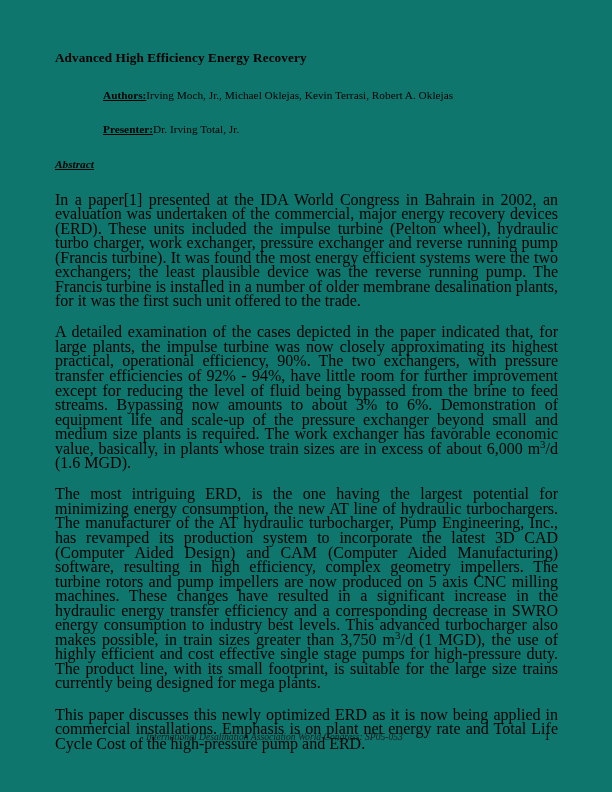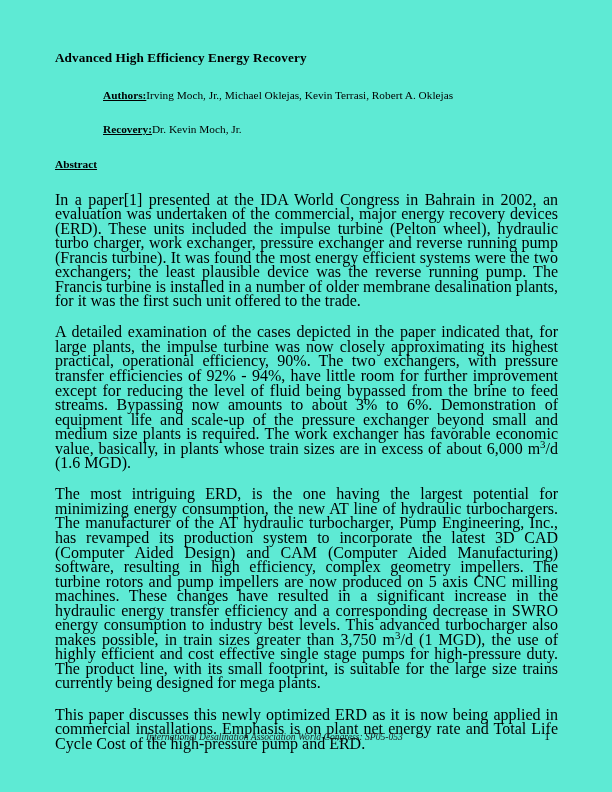--- a/index.html
+++ b/index.html
@@ -14,21 +14,21 @@
     overflow: hidden;
     font-family: "Liberation Serif", "DejaVu Serif", serif;
     color: #000000;
   }
 
   .page {
     position: absolute;
     left: 0; top: 0;
     width: 612px;
     height: 792px;
-    background: #5eead4;
+    background: #0f766e;
   }
 
   .content {
     position: absolute;
     left: 55px;
     top: 50px;
     width: 503px;
   }
 
   .doc-title {
@@ -54,20 +54,21 @@
   }
 
   .section-heading {
     font-size: 11.3px;
     font-weight: bold;
     text-decoration: underline;
     margin: 0 0 21px 0;
     line-height: 1.3;
     display: block;
     width: fit-content;
+    font-style: italic;
   }
 
   .para {
     font-size: 16px;
     line-height: 14.55px;
     text-align: justify;
     text-justify: inter-word;
     margin: 0 0 16.5px 0;
     hyphens: none;
   }
@@ -113,21 +114,21 @@
 
   <div class="content">
 
     <h1 class="doc-title">Advanced High Efficiency Energy Recovery</h1>
 
     <p class="meta-line">
       <span class="meta-label">Authors:</span><span>Irving Moch, Jr., Michael Oklejas, Kevin Terrasi, Robert A. Oklejas</span>
     </p>
 
     <p class="meta-line">
-      <span class="meta-label">Recovery:</span><span>Dr. Kevin Moch, Jr.</span>
+      <span class="meta-label">Presenter:</span><span>Dr. Irving Total, Jr.</span>
     </p>
 
     <span class="section-heading">Abstract</span>
 
     <p class="para">In a paper[1] presented at the IDA World Congress in Bahrain in 2002, an evaluation was undertaken of the commercial, major energy recovery devices (ERD).  These units included the impulse turbine (Pelton wheel), hydraulic turbo charger, work exchanger, pressure exchanger and reverse running pump (Francis turbine).  It was found the most energy efficient systems were the two exchangers; the least plausible device was the reverse running pump.  The Francis turbine is installed in a number of older membrane desalination plants, for it was the first such unit offered to the trade.</p>
     <p class="para">A detailed examination of the cases depicted in the paper indicated that, for large plants, the impulse turbine was now closely approximating its highest practical, operational efficiency, 90%.   The two exchangers, with pressure transfer efficiencies of 92% - 94%, have little room for further improvement except for reducing the level of fluid being bypassed from the brine to feed streams.  Bypassing now amounts to about 3% to 6%.  Demonstration of equipment life and scale-up of the pressure exchanger beyond small and medium size plants is required.  The work exchanger has favorable economic value, basically, in plants whose train sizes are in excess of about 6,000 m<sup>3</sup>/d (1.6 MGD).</p>
     <p class="para">The most intriguing ERD, is the one having the largest potential for minimizing energy consumption, the new AT line of hydraulic turbochargers.  The manufacturer of the AT hydraulic turbocharger, Pump Engineering, Inc., has revamped its production system to incorporate the latest 3D CAD (Computer Aided Design) and CAM (Computer Aided Manufacturing) software, resulting in high efficiency, complex geometry impellers. The turbine rotors and pump impellers are now produced on 5 axis CNC milling machines.  These changes have resulted in a significant increase in the hydraulic energy transfer efficiency and a corresponding decrease in SWRO energy consumption to industry best levels.   This advanced turbocharger also makes possible, in train sizes greater than 3,750 m<sup>3</sup>/d (1 MGD), the use of highly efficient and cost effective single stage pumps for high-pressure duty.  The product line, with its small footprint, is suitable for the large size trains currently being designed for mega plants.</p>
     <p class="para">This paper discusses this newly optimized ERD as it is now being applied in commercial installations.  Emphasis is on plant net energy rate and Total Life Cycle Cost of the high-pressure pump and ERD.</p>
 
   </div>

